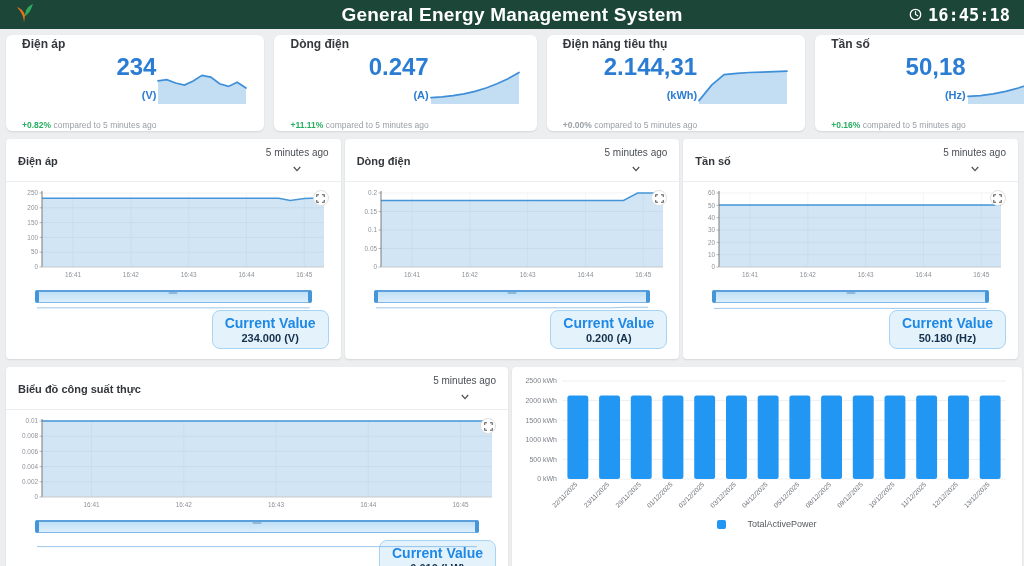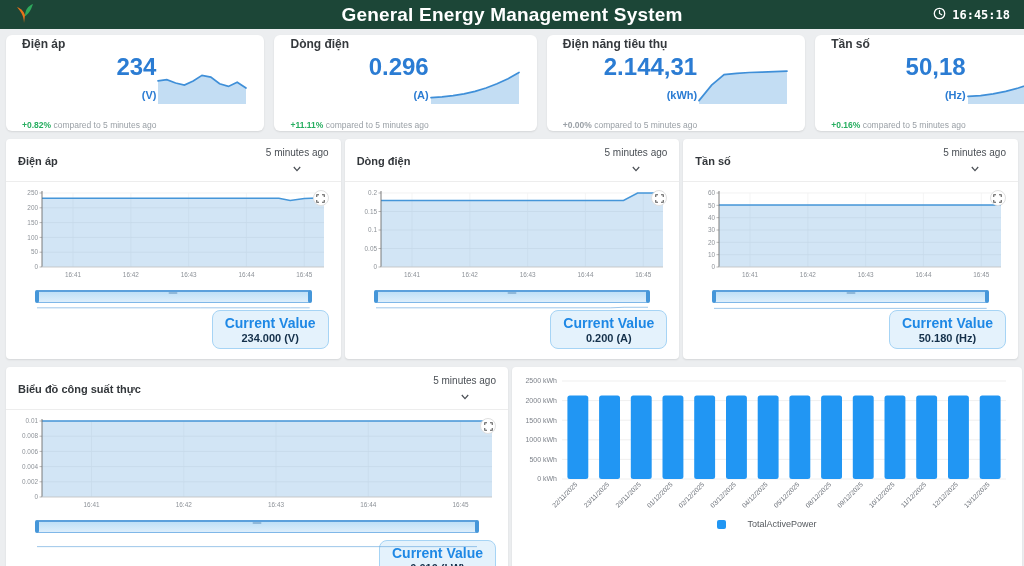--- a/index.html
+++ b/index.html
@@ -2,21 +2,21 @@
 <html><head>
 <meta charset="utf-8">
 <style>
   * { margin:0; padding:0; box-sizing:border-box; }
   html,body { width:1024px; height:566px; overflow:hidden; }
   body { background:#eceef0; font-family:"Liberation Sans", sans-serif; color:#35393d; }
 
   
   .app-header { height:29px; background:#1c4637; display:flex; align-items:center; padding:0 14px; position:relative; }
   .app-title { position:absolute; left:50%; transform:translateX(-50%); color:#fff; font-size:19px; font-weight:bold; letter-spacing:.2px; }
-  .clock { margin-left:auto; display:flex; align-items:center; gap:6px; color:#fff; font-size:12px; font-weight:bold; font-family:"DejaVu Sans Mono", monospace; }
+  .clock { margin-left:auto; display:flex; align-items:center; gap:6px; color:#fff; font-size:17px; font-weight:bold; font-family:"DejaVu Sans Mono", monospace; }
 
   
   .page { padding:6px; }
   .kpi-row { display:grid; grid-template-columns:repeat(4,1fr); gap:10px; margin-bottom:8px; }
   .row2 { display:grid; grid-template-columns:repeat(3,1fr); gap:4px; margin-bottom:8px; }
   .row3 { display:grid; grid-template-columns:1fr 1.02fr; gap:4px; }
 
   .card { background:#fff; border-radius:6px; box-shadow:0 1px 2px rgba(0,0,0,.10); }
 
   
@@ -92,21 +92,21 @@
       </div>
       <svg class="spark" width="92" height="46">
           <path d="M2.0 20.9 L10.8 19.6 L19.6 23.0 L28.4 25.1 L37.2 20.9 L46.0 15.4 L54.8 17.1 L63.6 23.8 L72.4 26.4 L81.2 22.2 L90.0 28.0 L 90 44 L 2 44 Z" fill="rgba(69,150,217,.32)"></path>
           <path d="M2.0 20.9 L10.8 19.6 L19.6 23.0 L28.4 25.1 L37.2 20.9 L46.0 15.4 L54.8 17.1 L63.6 23.8 L72.4 26.4 L81.2 22.2 L90.0 28.0" fill="none" stroke="#3f8fd8" stroke-width="1.7" stroke-linecap="round"></path>
         </svg>
     </div>
     <div class="card kpi">
       <div>
         <div class="kpi-title">Dòng điện</div>
         <div class="kpi-value-row">
-            <span class="kpi-value">0.296</span>
+            <span class="kpi-value">0.247</span>
             <span class="kpi-unit">(A)</span>
           </div>
         <div class="kpi-delta"><span class="delta" style="color: rgb(39, 174, 96);">+11.11%</span> <span>compared to 5 minutes ago</span></div>
       </div>
       <svg class="spark" width="92" height="46">
           <path d="M2.0 37.7 L13.0 36.9 L24.0 35.6 L35.0 33.9 L46.0 31.4 L57.0 28.0 L68.0 23.8 L79.0 18.8 L90.0 12.5 L 90 44 L 2 44 Z" fill="rgba(69,150,217,.32)"></path>
           <path d="M2.0 37.7 L13.0 36.9 L24.0 35.6 L35.0 33.9 L46.0 31.4 L57.0 28.0 L68.0 23.8 L79.0 18.8 L90.0 12.5" fill="none" stroke="#3f8fd8" stroke-width="1.7" stroke-linecap="round"></path>
         </svg>
     </div>
     <div class="card kpi">

